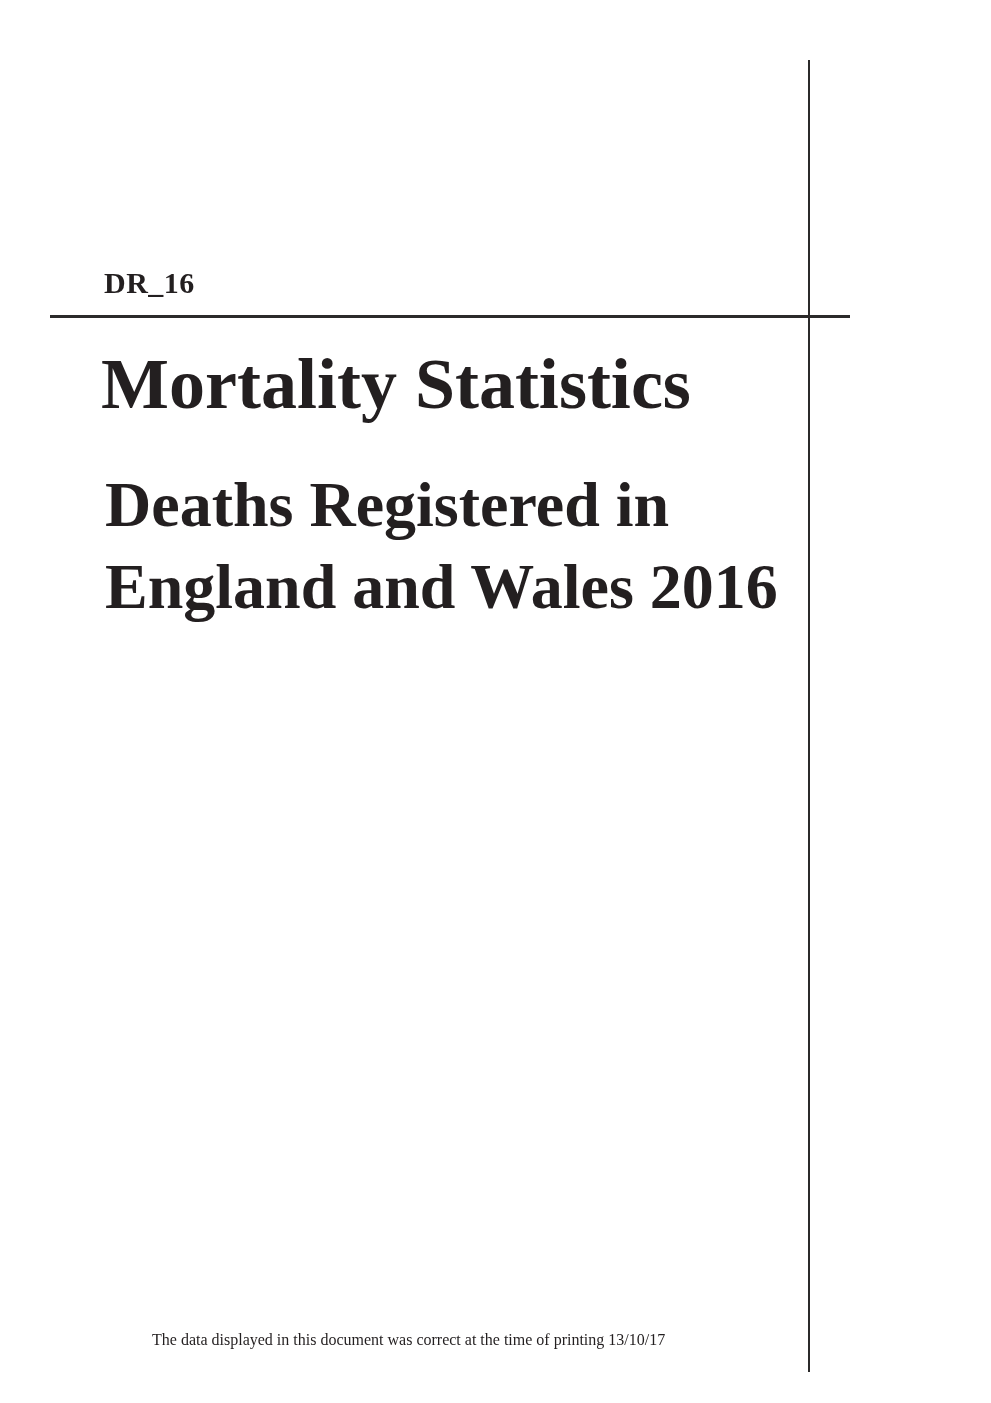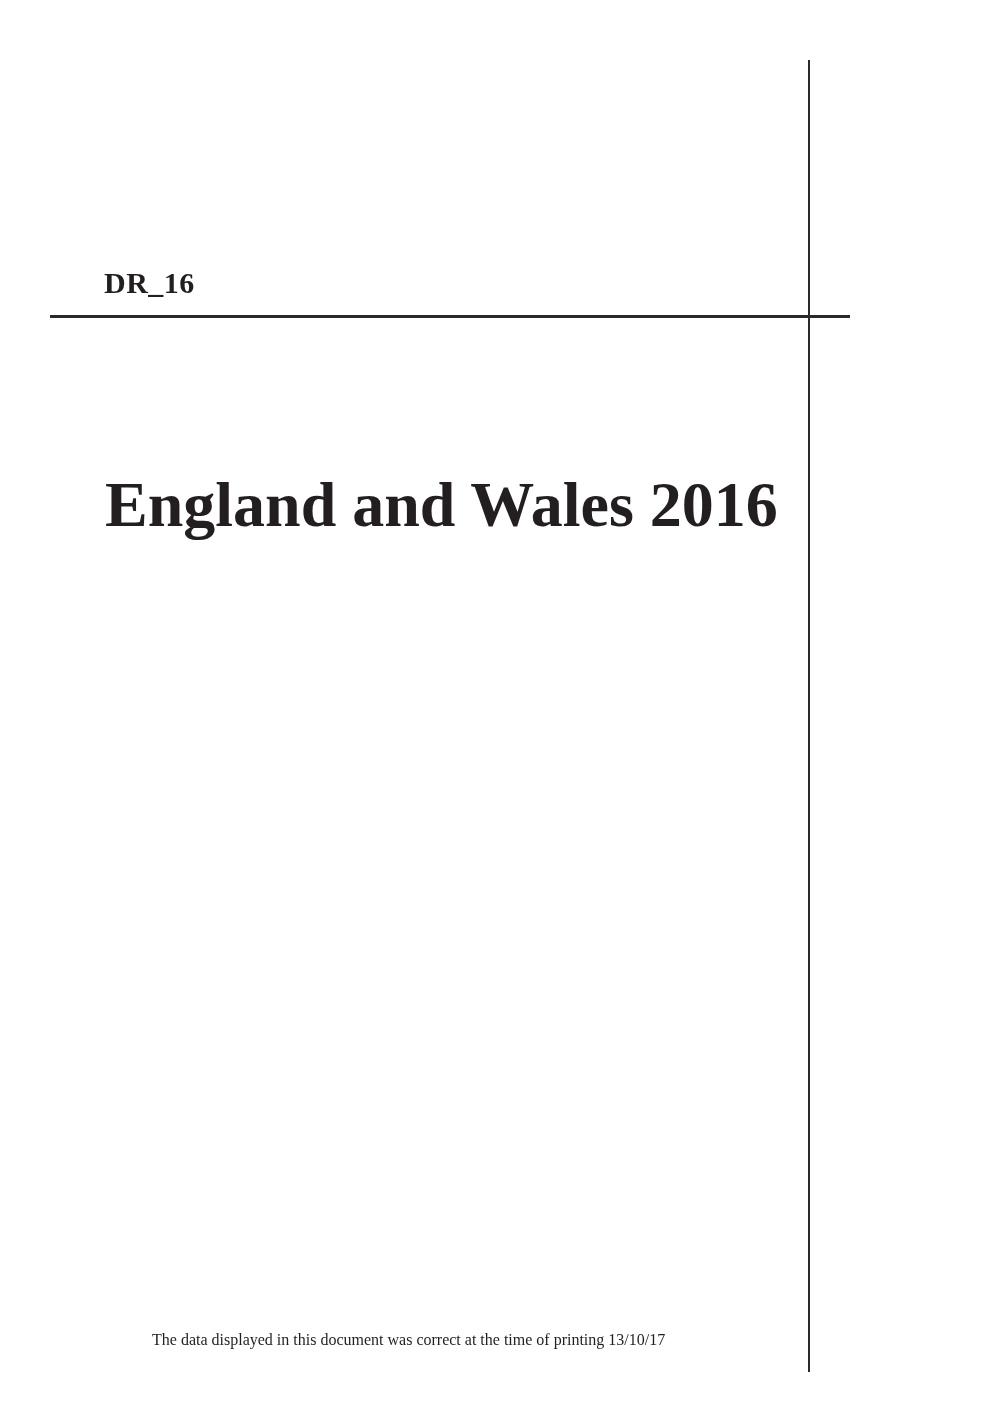--- a/index.html
+++ b/index.html
@@ -75,19 +75,21 @@
 </head>
 <body>
 
 <div class="page" style="--text: #231f20; --rule: #2b2a2a; --bg: #ffffff;">
   <div class="code">DR_16</div>
 
   <div class="hrule"></div>
 
   <div class="vrule"></div>
 
+  <h1 class="title">Mortality Statistics</h1>
 
   <div class="subtitle">
+    <div>Deaths Registered in</div>
     <div>England and Wales 2016</div>
   </div>
 
   <div class="footer">The data displayed in this document was correct at the time of printing 13/10/17</div>
 </div>
 
 </body></html>

